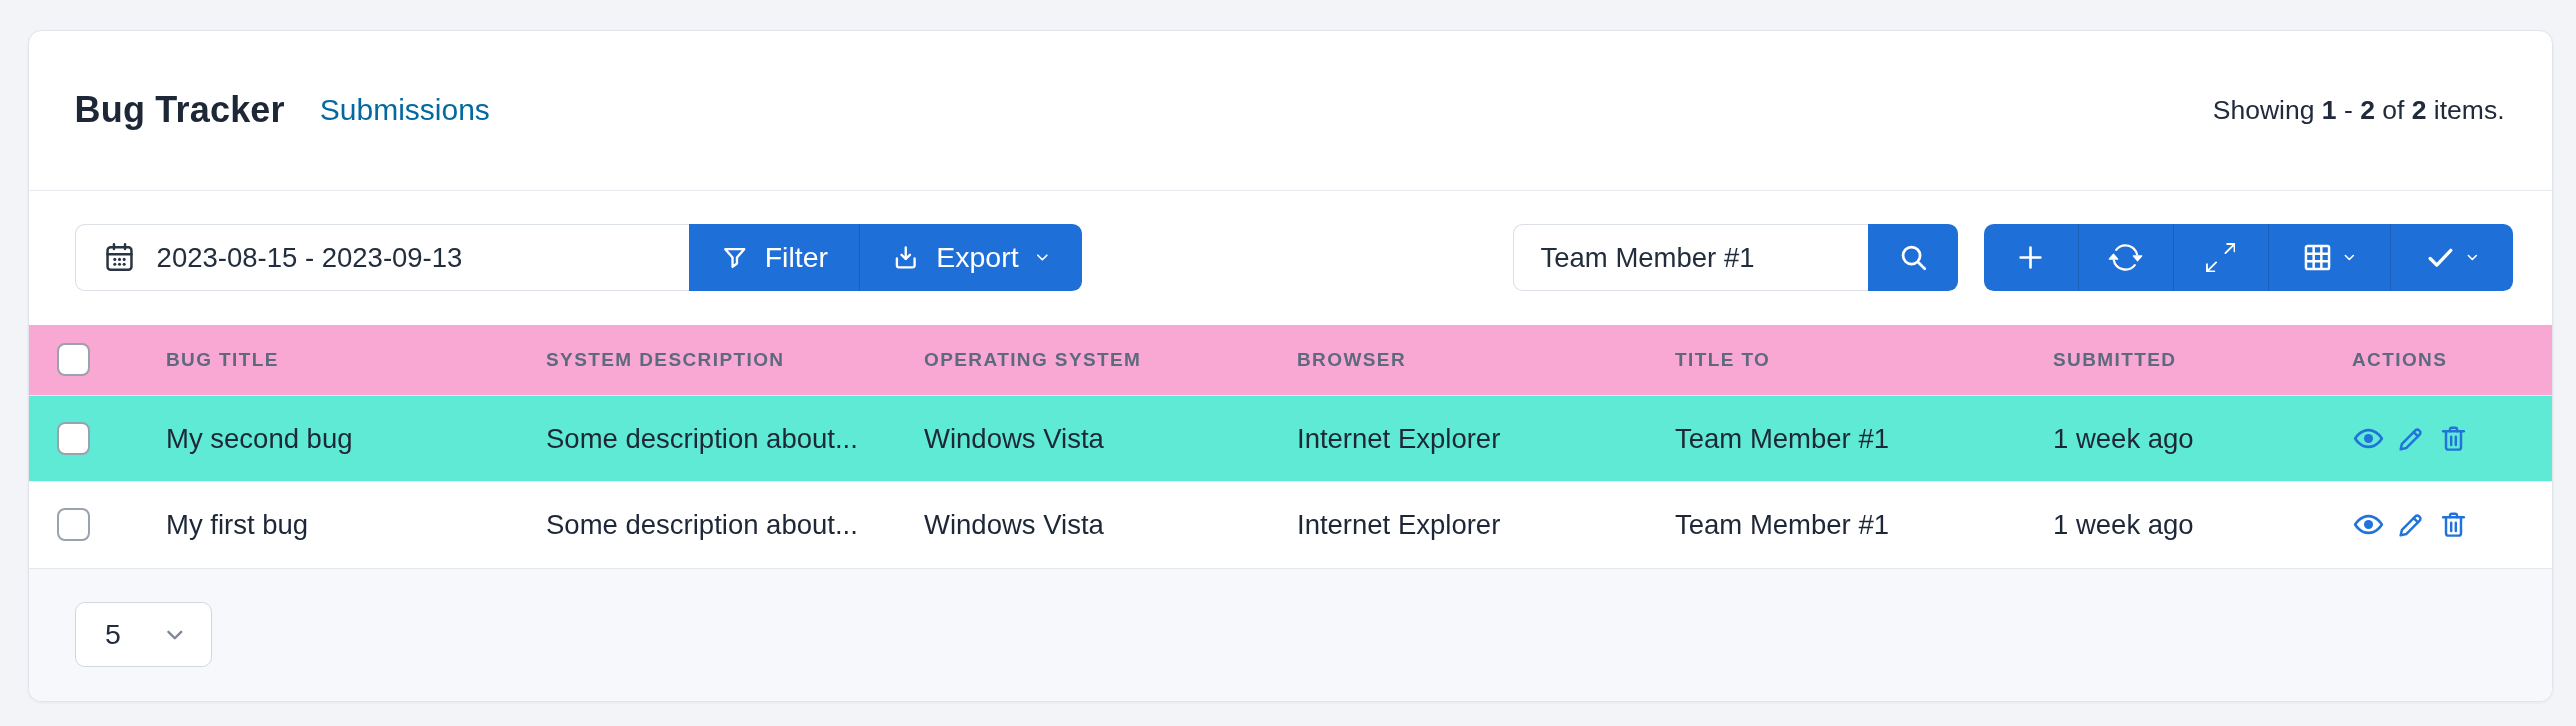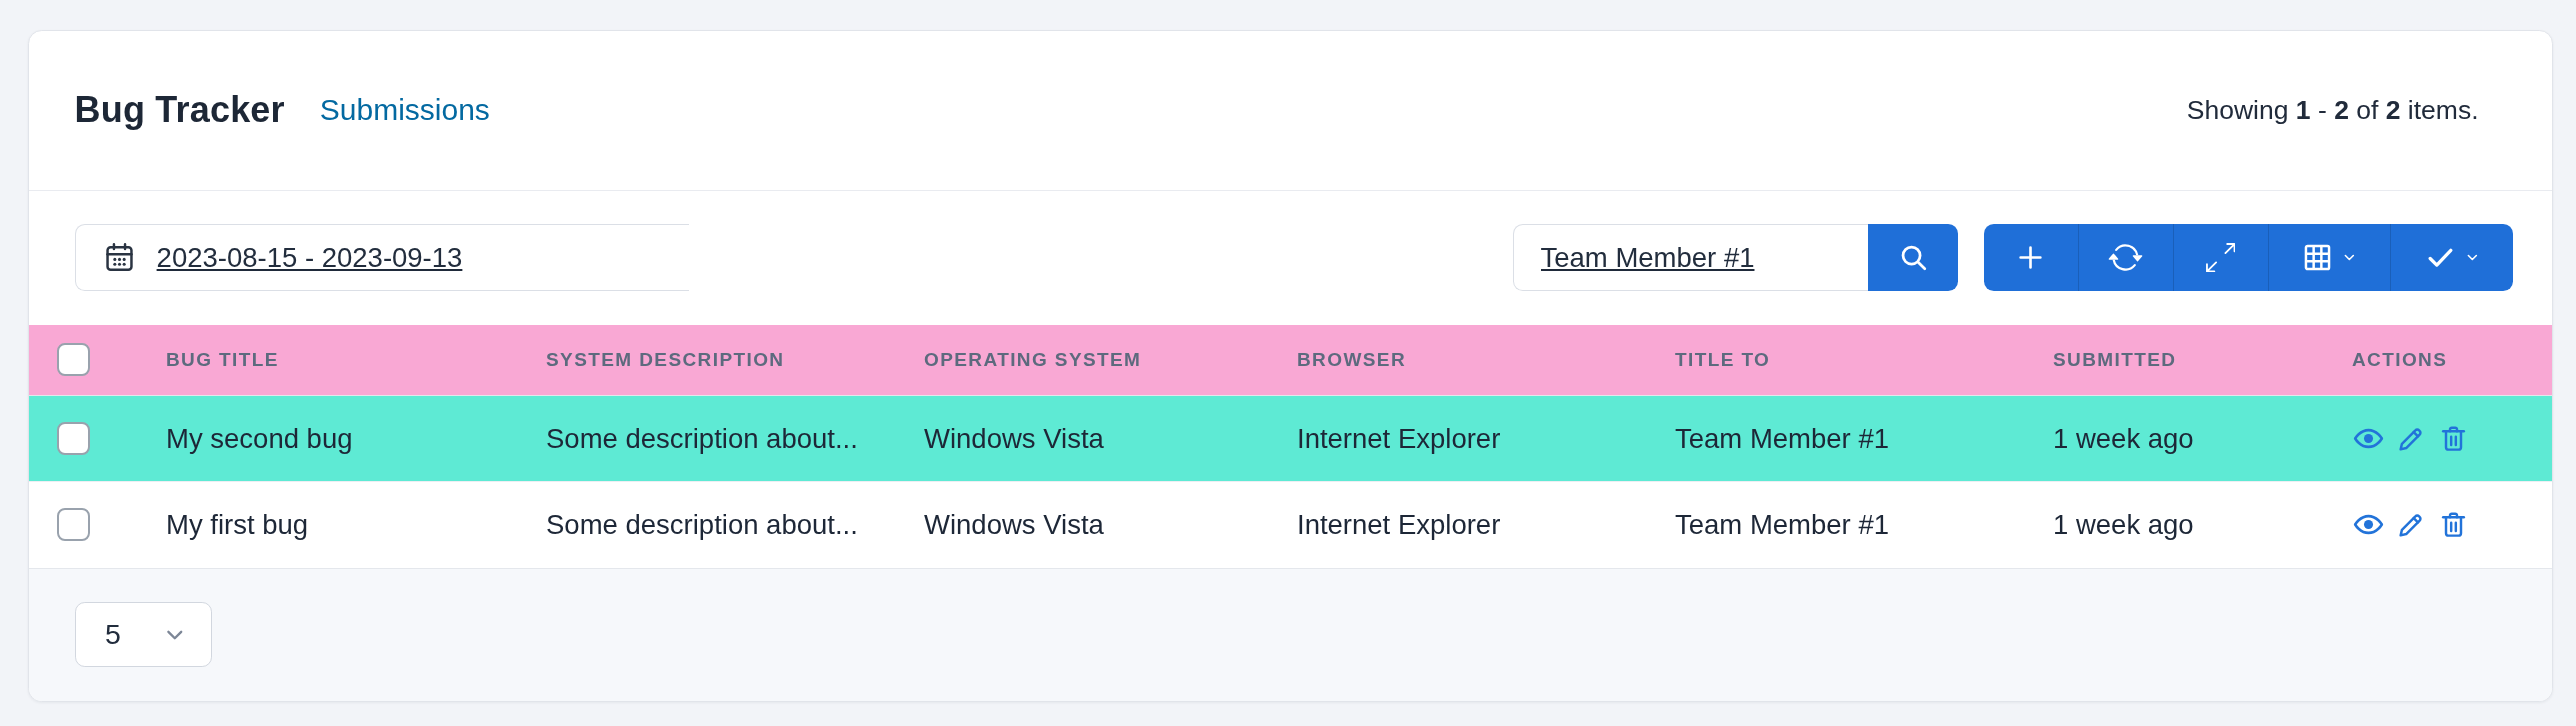--- a/index.html
+++ b/index.html
@@ -12,33 +12,33 @@
   }
   .card {
     position:absolute; left:27.5px; top:29.5px; width:2525px; height:672px;
     background:#ffffff; border:1px solid #e1e4ea; border-radius:13.7px;
     box-shadow:0 1px 2.9px rgba(20,30,50,.06);
     overflow:hidden; display:flex; flex-direction:column;
   }
   
   .card-header {
     height:160px; flex:0 0 160px; display:flex; align-items:center;
-    padding:0 73px 0 46px; border-bottom:1px solid #e9ebf0;
+    padding:0 47px 0 46px; border-bottom:1px solid #e9ebf0;
   }
   .page-title { font-size:36px; font-weight:600; color:#1d2736; letter-spacing:0.2px; }
   .page-subtitle { font-size:30px; font-weight:400; color:#0369a1; margin-left:35px; }
   .summary { margin-left:auto; font-size:26.5px; color:#212b3b; white-space:pre; }
   .summary b { font-weight:700; }
   
   .toolbar {
     height:134px; flex:0 0 134px; display:flex; align-items:center;
     padding:0 39px 0 46px;
   }
   .ctl { height:67px; }
-  .group { display:flex;text-decoration:underline; }
+  .group { display:flex; }
   .date-input {
     display:flex; align-items:center; gap:19.6px; width:614px; padding:0 26.5px;
     background:#fff; border:1px solid #dbdfe6; border-right:none;
     border-radius:9.8px 0 0 9.8px; font-size:27.5px; color:#222d3d; cursor:text;
   }
   .btn-blue {
     display:flex; align-items:center; gap:15.7px; padding:0 31px;
     background:var(--primary); color:#fff; font-size:28.5px; cursor:pointer; border:none;
   }
   .btn-filter { }
@@ -119,20 +119,43 @@
                 <circle cx="12" cy="13.3" r="1.05"></circle>
                 <circle cx="15.2" cy="13.3" r="1.05"></circle>
               <circle cx="8.8" cy="16.6" r="1.05"></circle>
                 <circle cx="12" cy="16.6" r="1.05"></circle>
                 <circle cx="15.2" cy="16.6" r="1.05"></circle>
             </g>
           </svg>
         </span>
         <span>2023-08-15 - 2023-09-13</span>
       </div>
+      <button class="btn-blue btn-filter ctl">
+        <span>
+          <svg width="29.5" height="29.5" viewBox="0 0 24 24" fill="none" stroke="#fff" stroke-width="1.9" stroke-linejoin="round" stroke-linecap="round">
+            <path d="M4.3 5h15.4l-5.9 6.8v4.9l-3.6 2.7v-7.6z"></path>
+          </svg>
+        </span>
+        <span>Filter</span>
+      </button>
+      <button class="btn-blue btn-export ctl">
+        <span>
+          <svg width="29.5" height="29.5" viewBox="0 0 24 24" fill="none" stroke="#fff" stroke-width="1.9" stroke-linecap="round" stroke-linejoin="round">
+            <path d="M12 3.6v9.2"></path>
+            <path d="M8.6 9.6 12 13l3.4-3.4"></path>
+            <path d="M4.8 12.6v5.5a1.7 1.7 0 0 0 1.7 1.7h11a1.7 1.7 0 0 0 1.7-1.7v-5.5"></path>
+          </svg>
+        </span>
+        <span>Export</span>
+        <span>
+          <svg width="16.7" height="16.7" viewBox="0 0 24 24" fill="none" stroke="#fff" stroke-width="2.4" stroke-linecap="round" stroke-linejoin="round">
+            <path d="M5.5 9l6.5 6.5L18.5 9"></path>
+          </svg>
+        </span>
+      </button>
     </div>
 
     <div class="spacer"></div>
 
     <div class="group">
       <input class="search-input ctl" type="text" value="Team Member #1" style="">
       <button class="btn-blue btn-search ctl">
         <span>
           <svg width="33" height="33" viewBox="0 0 24 24" fill="none" stroke="#fff" stroke-width="2" stroke-linecap="round">
             <circle cx="10.6" cy="10.6" r="6.2"></circle>

